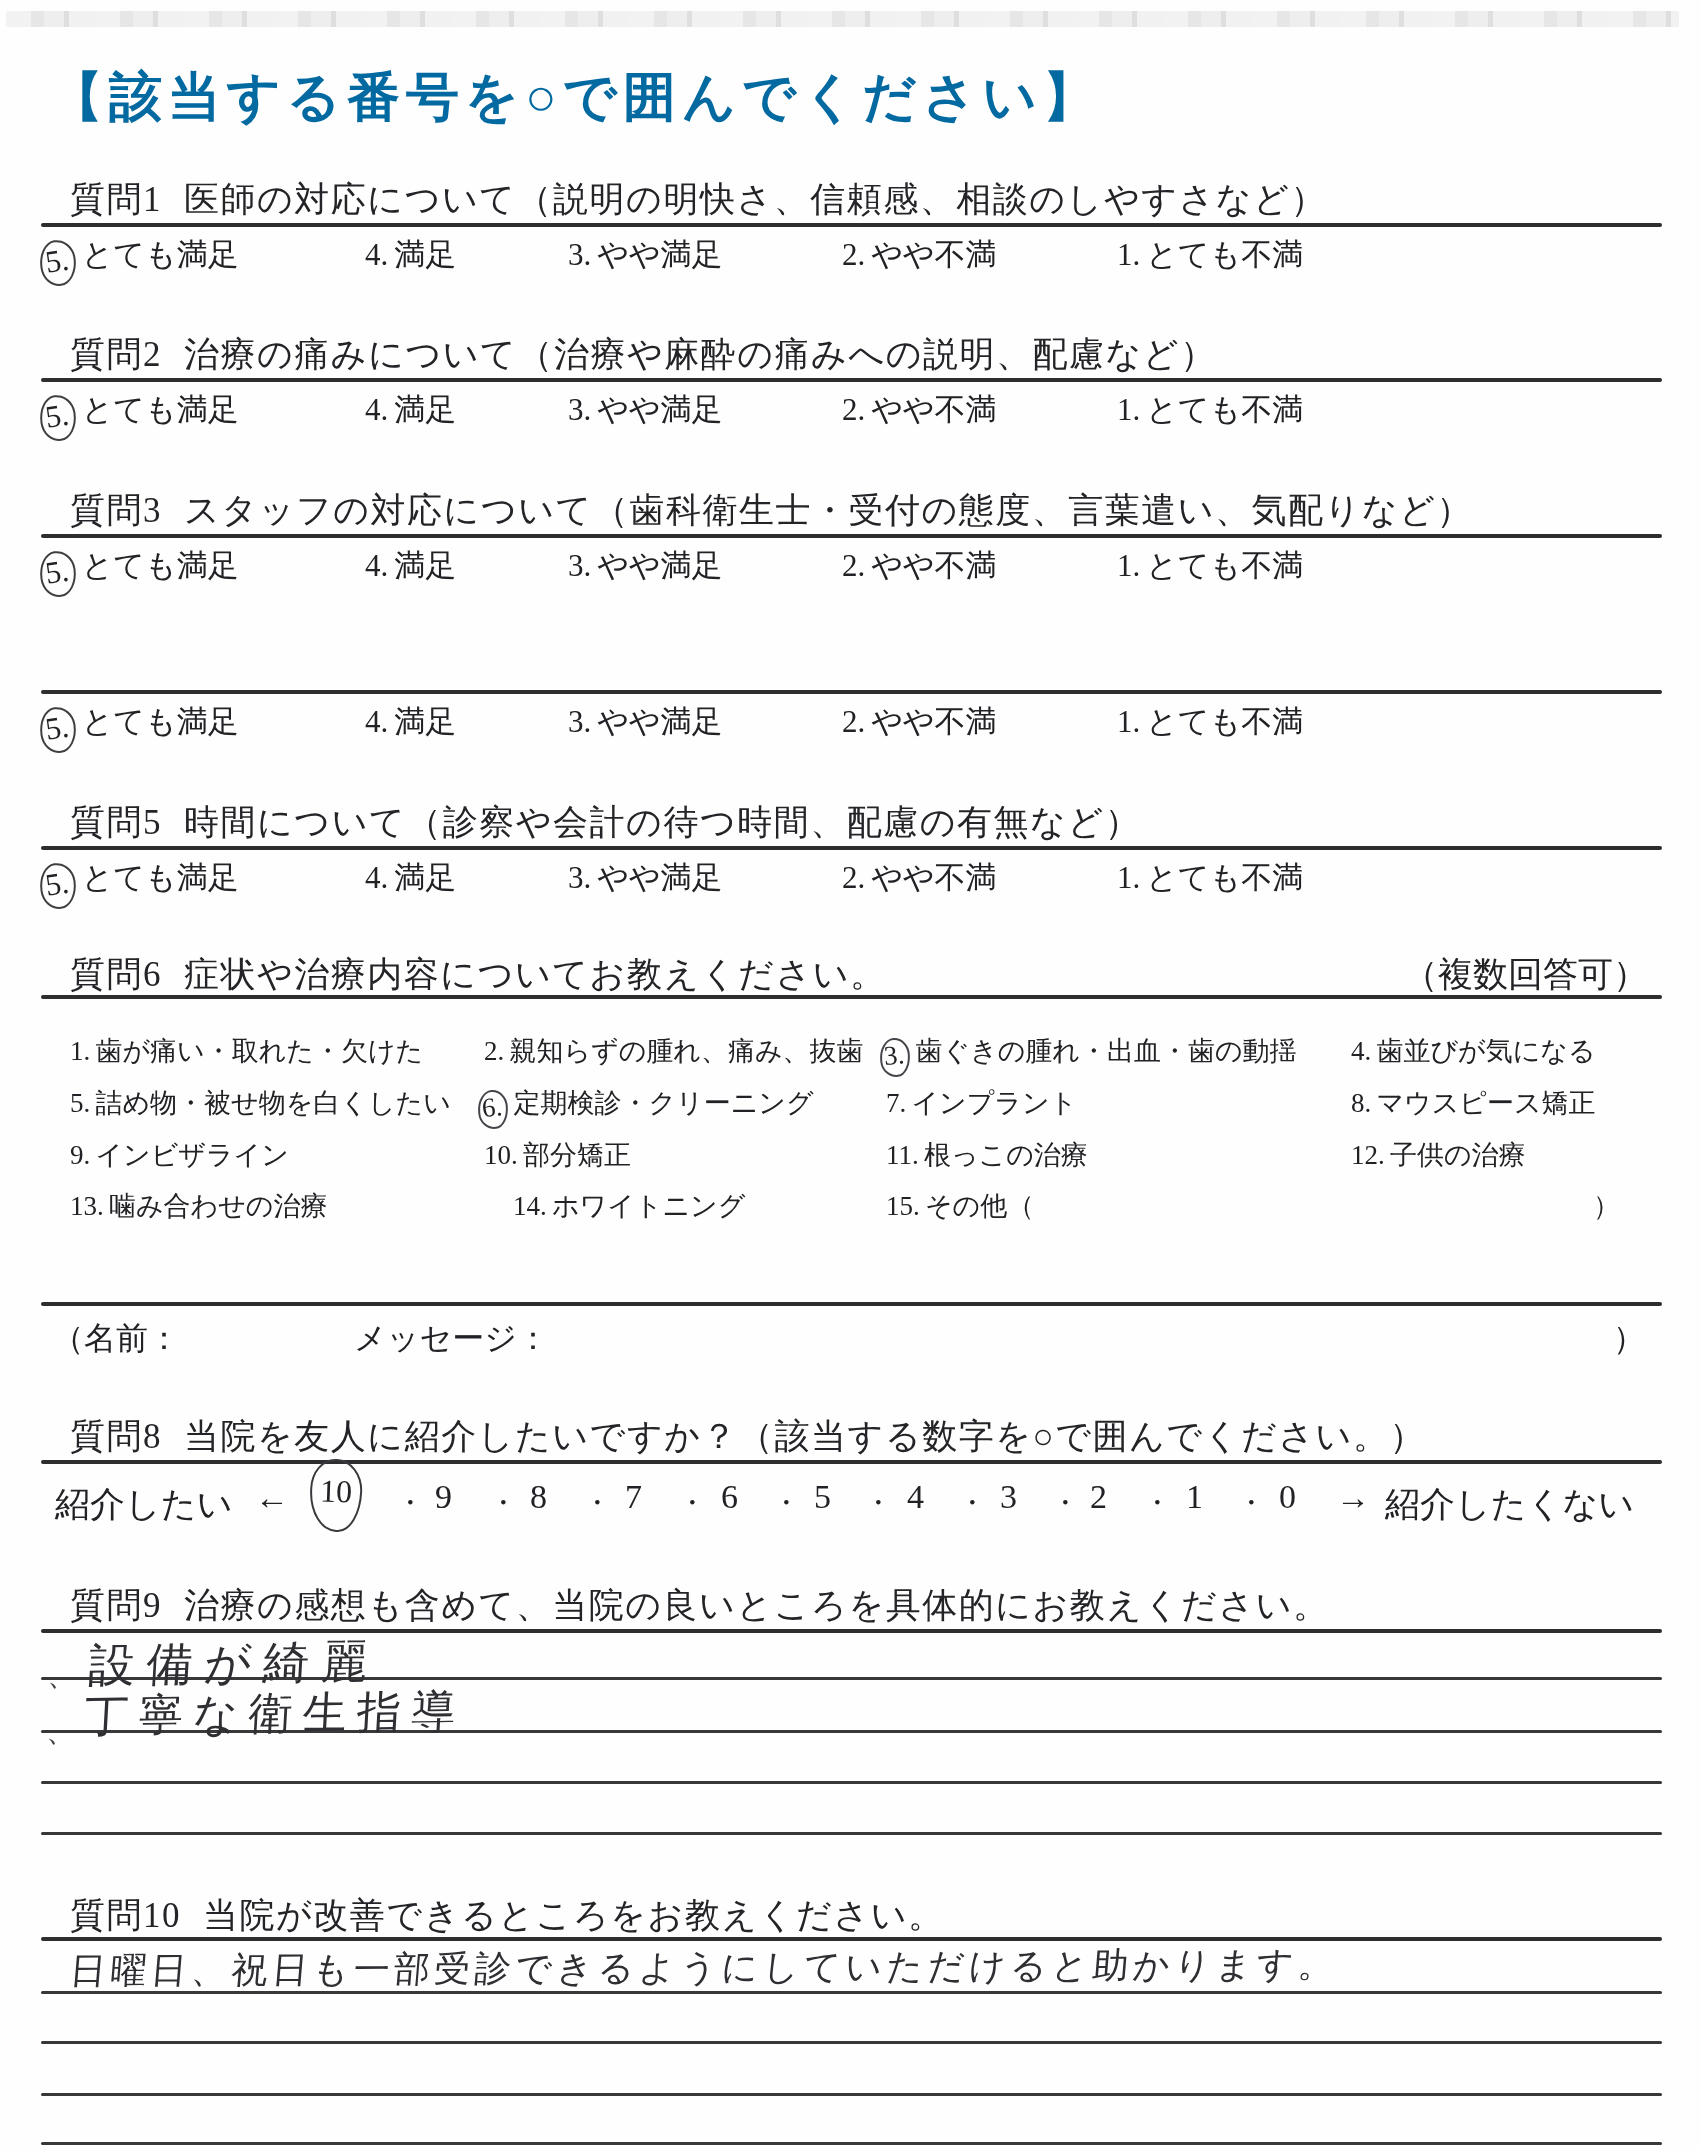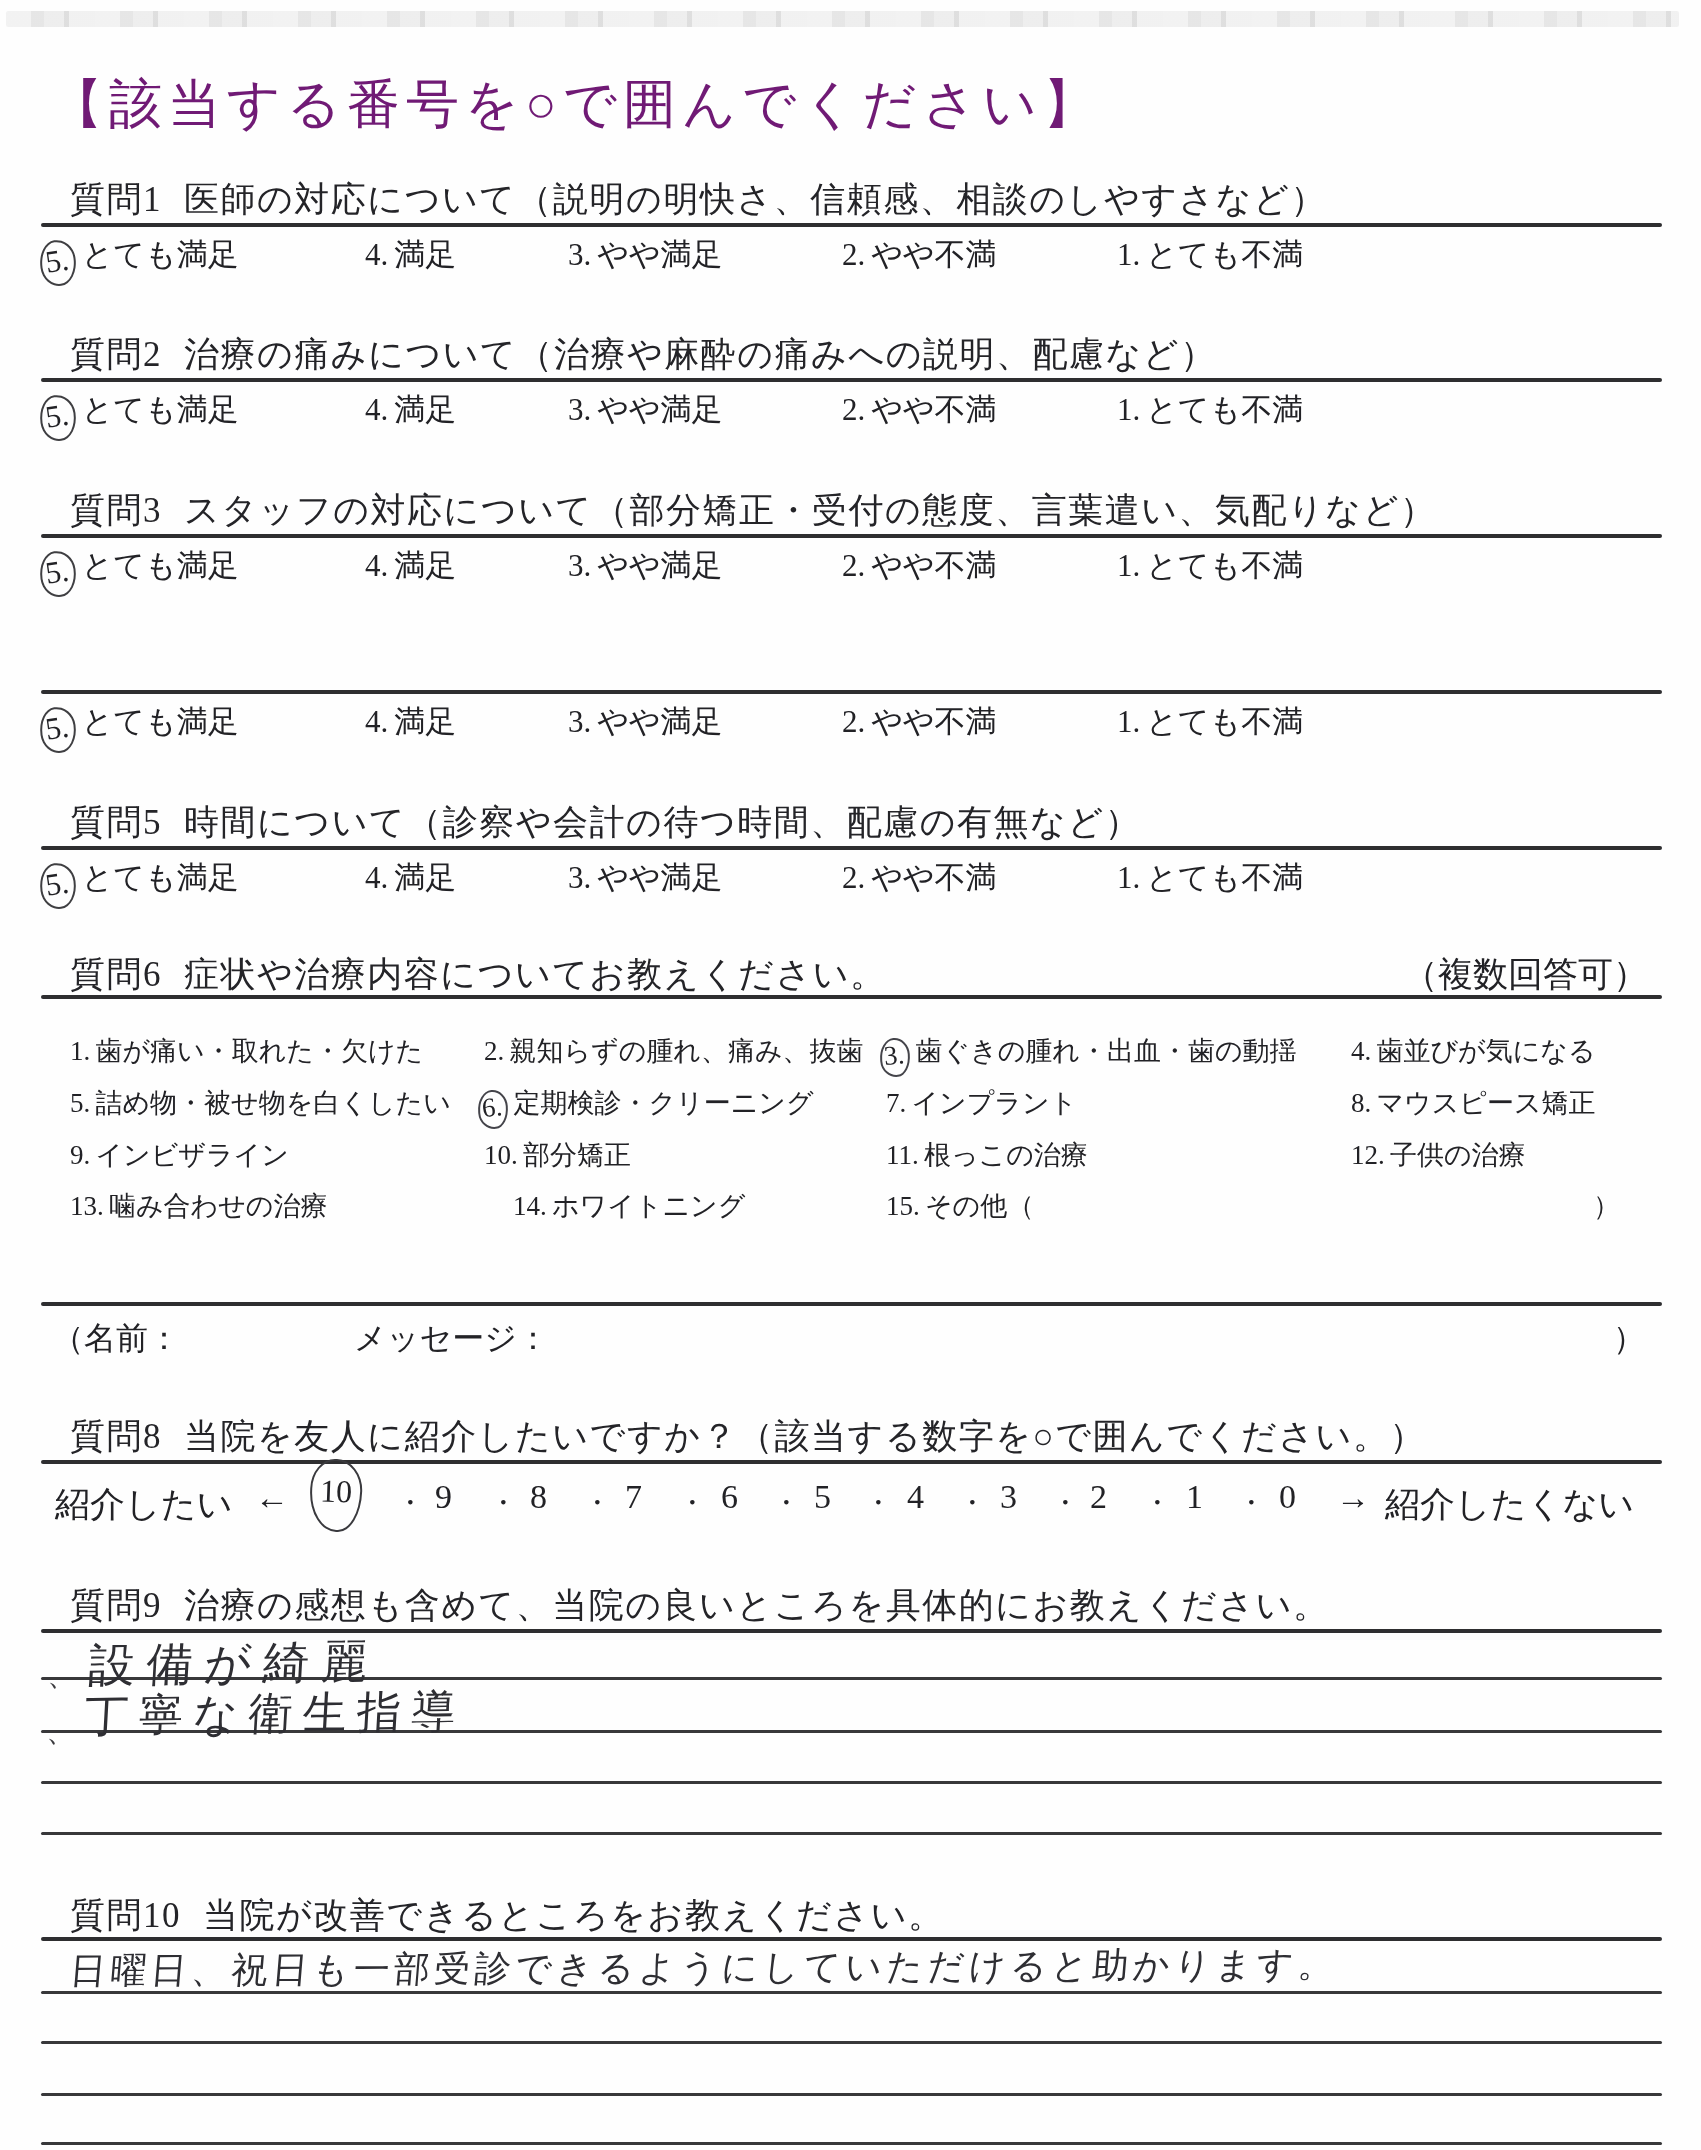--- a/index.html
+++ b/index.html
@@ -2,22 +2,22 @@
 <html style="font-size:11.8px"><head>
 <meta charset="utf-8">
 <style>
   html,body{margin:0;padding:0;background:#ffffff;}
   .page{position:relative;width:1701px;height:2151px;background:#fefefe;
         font-family:"Liberation Serif","DejaVu Serif",serif;color:#222226;overflow:hidden;}
   
   .scan-band{position:absolute;top:11px;left:5.9px;width:1673px;height:15.5px;border-radius:2.2px;
      background:repeating-linear-gradient(90deg,#f0f0f0 0 25px,#e2e2e2 25px 38px,#ebebeb 38px 58px,#d9d9d9 58px 63px,#efefef 63px 89px);
      opacity:.85;}
-  .title{position:absolute;top:69px;left:50px;margin:0;font-size:53px;font-weight:normal;
-         letter-spacing:5.9px;white-space:nowrap;color:#701a75;}
+  .title{position:absolute;top:62px;left:50px;margin:0;font-size:53px;font-weight:bold;
+         letter-spacing:5.9px;white-space:nowrap;color:#0369a1;}
   section{position:absolute;left:0;right:0;}
   .qhead{position:absolute;left:70px;top:0;font-size:35px;letter-spacing:1.5px;white-space:nowrap;color:#242428;}
   .qhead .qlabel{margin-right:22px;}
   .rule{position:absolute;left:41px;width:1621px;height:3.7px;background:#2e2e30;border-radius:2.2px;}
   .wline{position:absolute;left:41px;width:1621px;height:3px;background:#38383a;border-radius:1.5px;}
   .opts{position:absolute;left:0;right:0;top:58px;height:47px;font-size:31px;}
   .opt{position:absolute;white-space:nowrap;top:0;}
   .opt .num{margin-right:5.9px;}
   .circle{display:inline-block;text-align:center;border:2.6px solid #3f3f42;
           border-radius:48% 52% 50% 50% / 56% 44% 56% 44%;
@@ -67,21 +67,21 @@
       <span class="opt" style="left:47px"><span class="num circle">5.</span><span>とても満足</span></span>
       <span class="opt" style="left:365px"><span class="num">4.</span><span>満足</span></span>
       <span class="opt" style="left:568px"><span class="num">3.</span><span>やや満足</span></span>
       <span class="opt" style="left:842px"><span class="num">2.</span><span>やや不満</span></span>
       <span class="opt" style="left:1117px"><span class="num">1.</span><span>とても不満</span></span>
     </div>
   </section>
 
   <section style="top:487px;height:111px">
     <div class="qhead">
-      <span class="qlabel">質問3</span><span>スタッフの対応について（部分矯正・受付の態度、言葉遣い、気配りなど）</span>
+      <span class="qlabel">質問3</span><span>スタッフの対応について（歯科衛生士・受付の態度、言葉遣い、気配りなど）</span>
     </div>
     <div class="rule" style="top:47px"></div>
     <div class="opts">
       <span class="opt" style="left:47px"><span class="num circle">5.</span><span>とても満足</span></span>
       <span class="opt" style="left:365px"><span class="num">4.</span><span>満足</span></span>
       <span class="opt" style="left:568px"><span class="num">3.</span><span>やや満足</span></span>
       <span class="opt" style="left:842px"><span class="num">2.</span><span>やや不満</span></span>
       <span class="opt" style="left:1117px"><span class="num">1.</span><span>とても不満</span></span>
     </div>
   </section>

